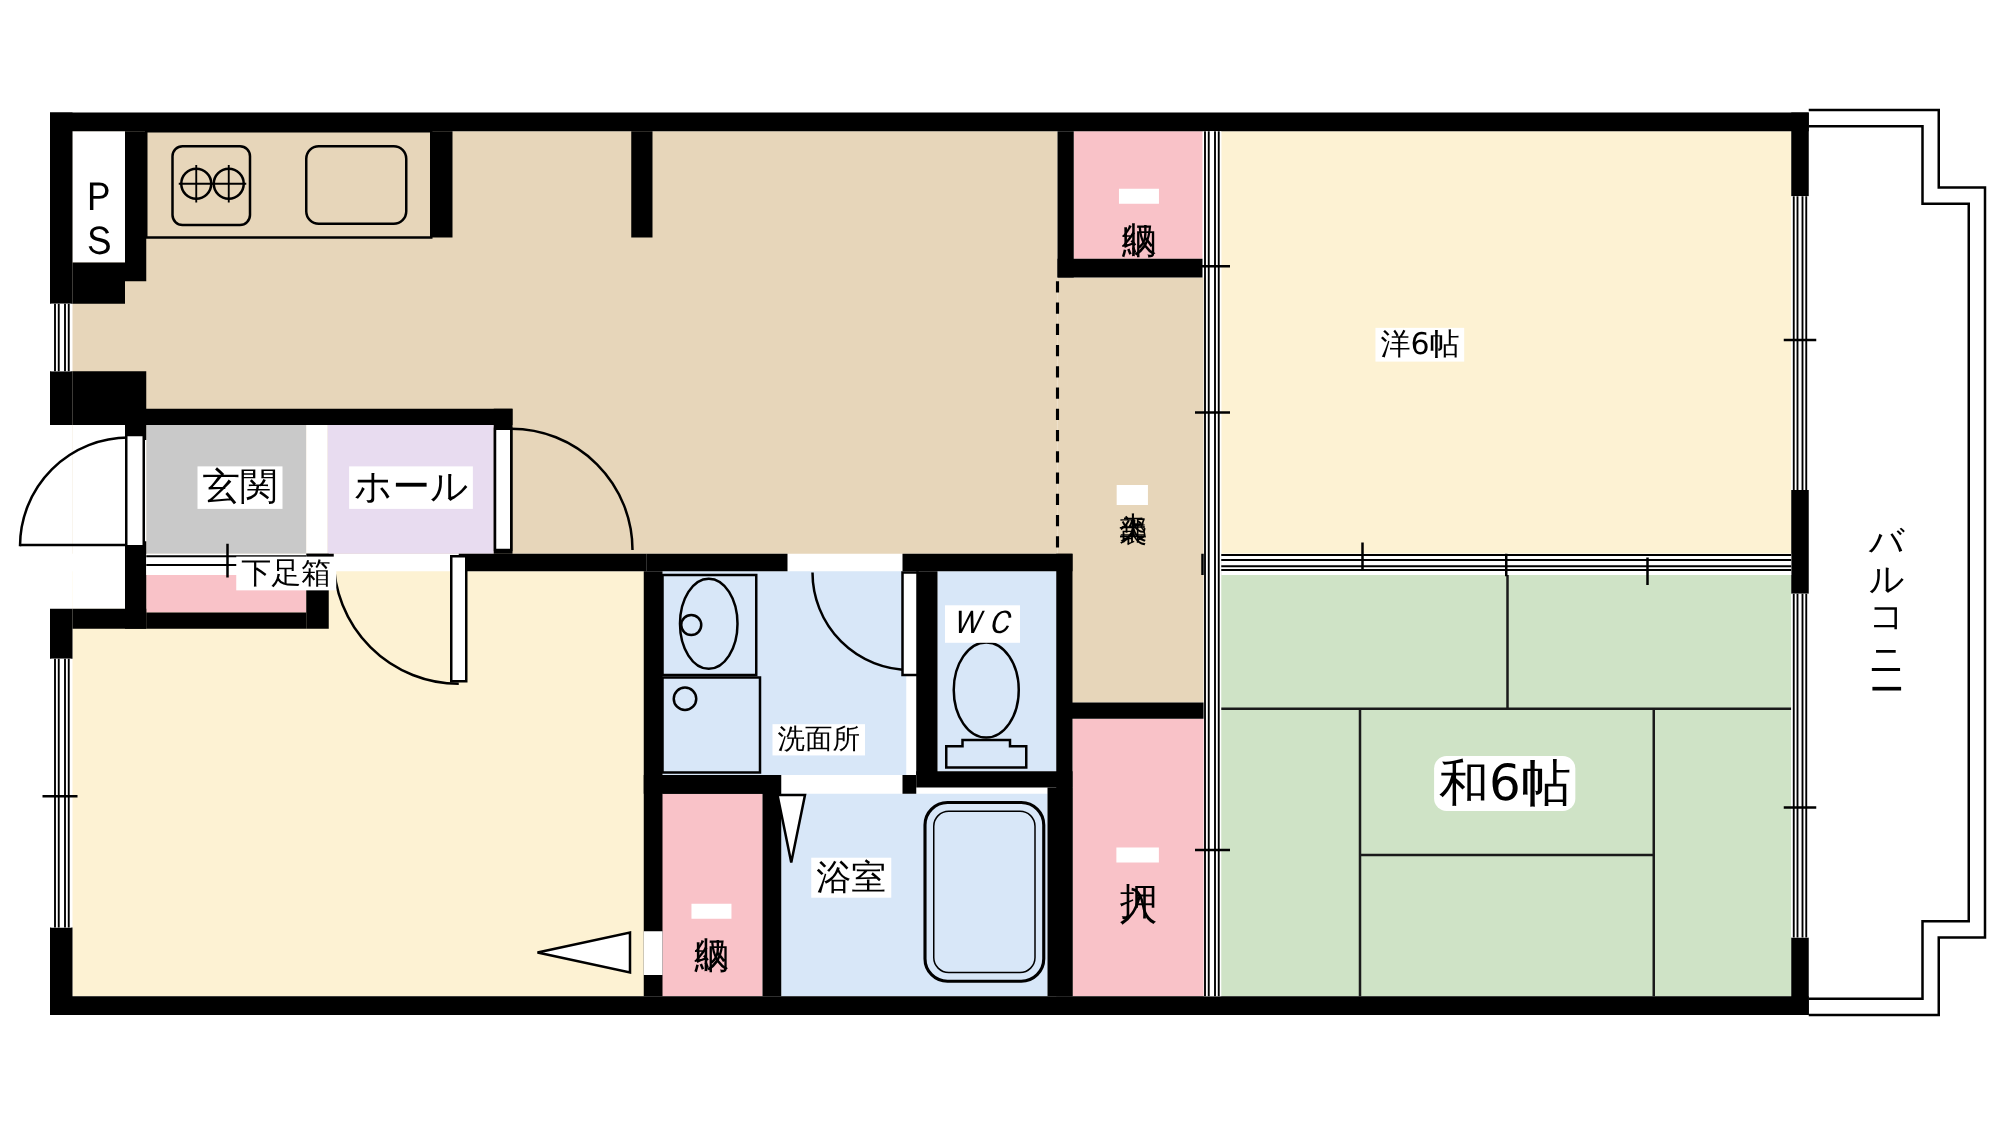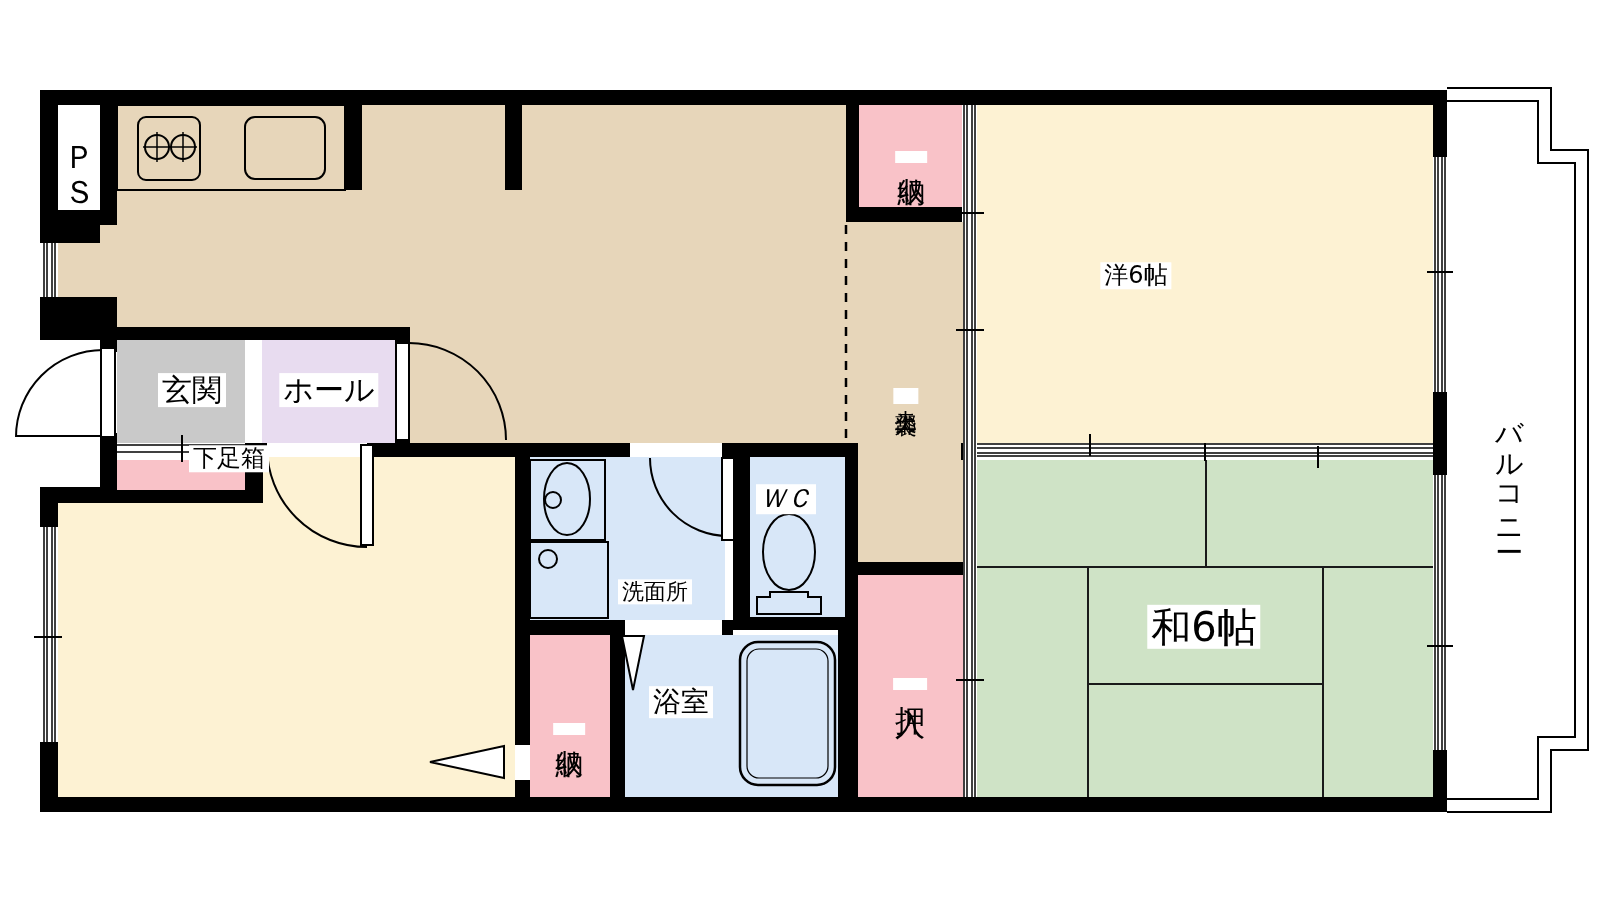--- a/index.html
+++ b/index.html
@@ -241,14 +241,14 @@
   <div class="lbl" style="left:1136px;top:276px;font-size:24px;">洋6帖</div>
   <div class="lbl v" style="left:1509px;top:470px;font-size:28px;background:transparent;">バルコニー</div>
   <div class="lbl" style="left:192px;top:390px;font-size:30px;">玄関</div>
   <div class="lbl" style="left:329px;top:390px;font-size:30px;">ホール</div>
   <div class="lbl" style="left:181px;top:459px;font-size:24px;margin-left:48px;">下足箱</div>
   <div class="lbl" style="left:655px;top:556px;font-size:22px;margin-top:36px;">洗面所</div>
   <div class="lbl" style="left:786px;top:499px;font-size:26px;font-style:italic;">ＷＣ</div>
   <div class="lbl v" style="left:569px;top:729px;font-size:28px;">収納</div>
   <div class="lbl" style="left:681px;top:702px;font-size:28px;">浴室</div>
   <div class="lbl v" style="left:910px;top:684px;font-size:30px;">押入</div>
-  <div class="lbl" style="left:1204px;top:627px;font-size:40px;">和6帖</div>
+  <div class="lbl" style="left:1204px;top:627px;font-size:40px;border-radius:10px;">和6帖</div>
 </div>
 
 </body></html>

